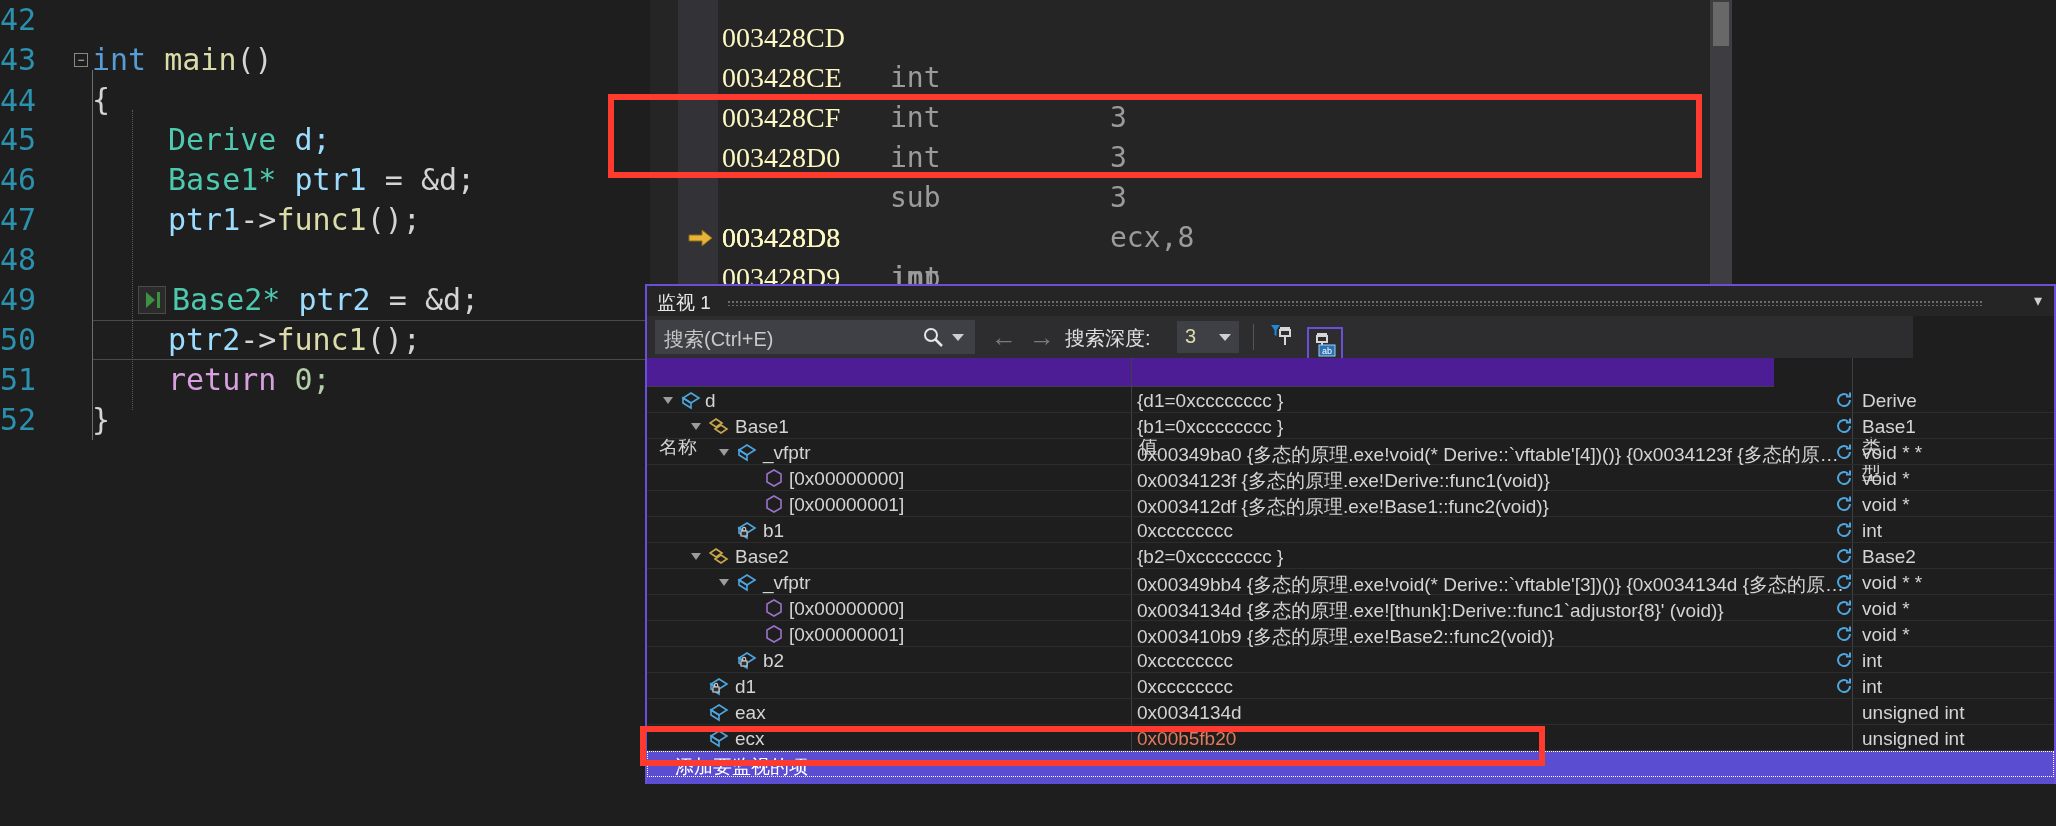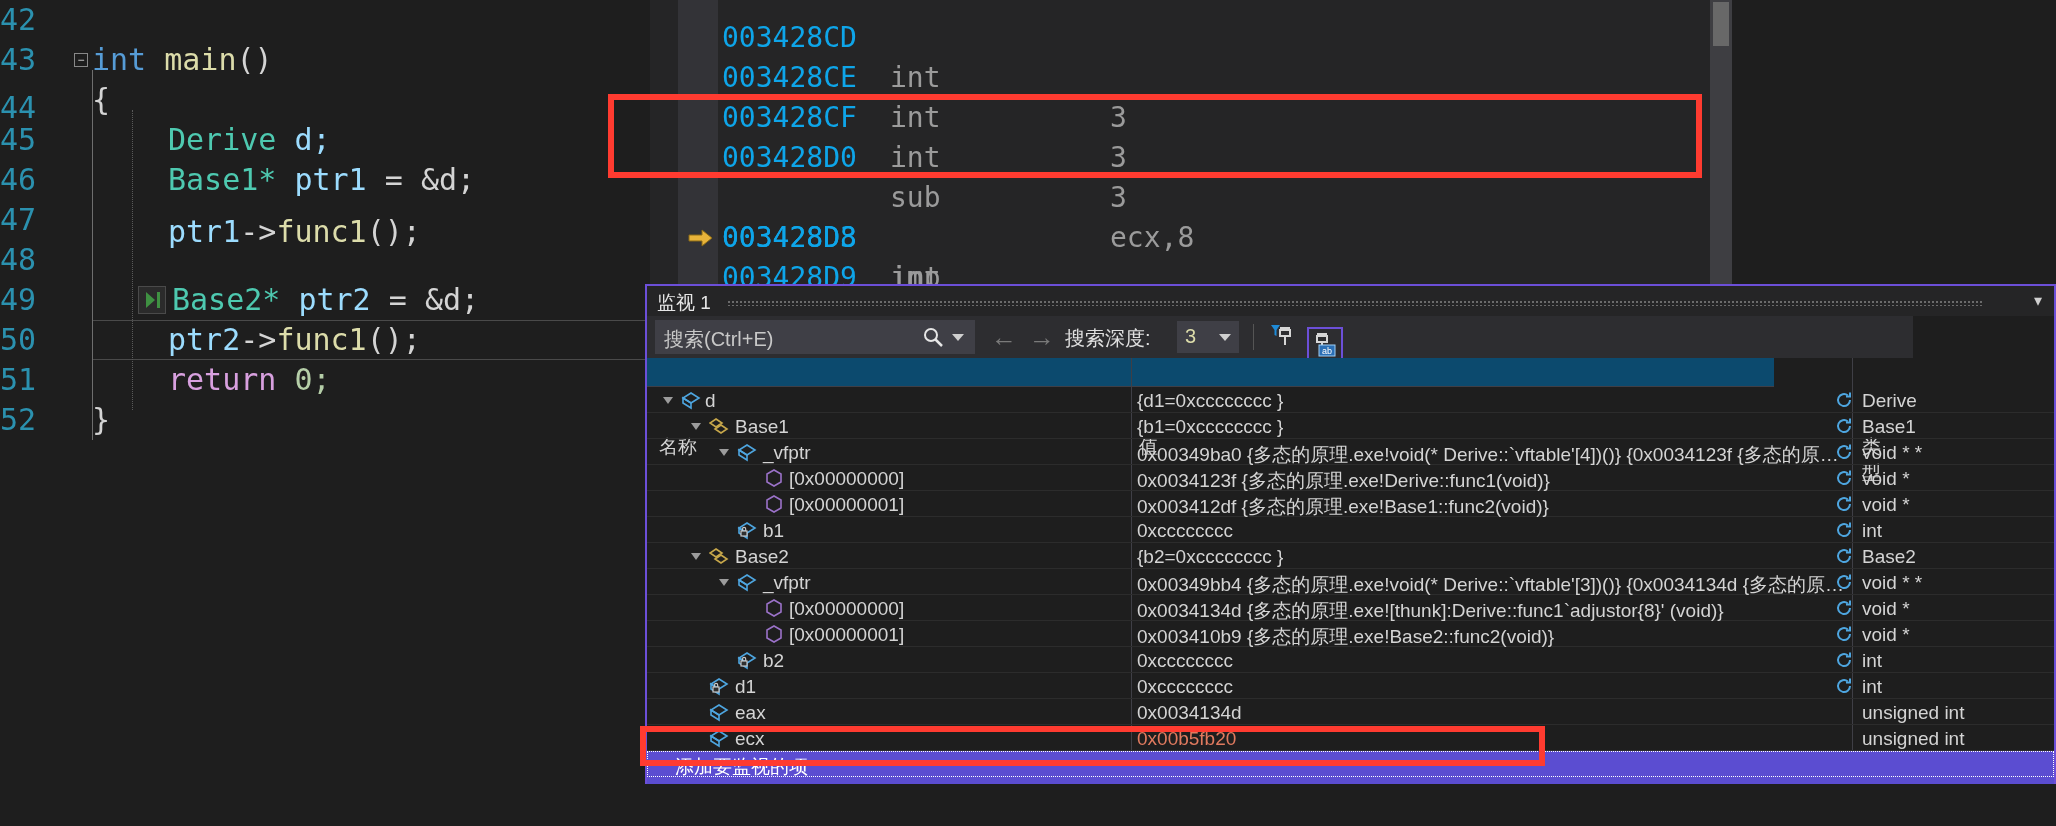--- a/index.html
+++ b/index.html
@@ -61,21 +61,21 @@
   #disasm{
     position:absolute;left:650px;top:0;width:1082px;height:284px;
     background:#252526;overflow:hidden;
   }
   #disasm-margin{position:absolute;left:28px;top:0;width:40px;height:284px;background:#333337;}
   .dis-row{
     position:absolute;left:0;width:1082px;height:40px;
     font-family:"DejaVu Sans Mono","Liberation Mono",monospace;
     font-size:28px;line-height:40px;white-space:pre;color:#9b9b9b;
   }
-  .dis-addr{position:absolute;left:72px;color:#0ea5e9;}
+  .dis-addr{position:absolute;left:72px;color:#fef9c3;font-family:Liberation Serif, serif;}
   .dis-op{position:absolute;left:240px;color:#9b9b9b;}
   .dis-arg{position:absolute;left:460px;color:#9b9b9b;}
   .yellow-arrow{
     position:absolute;left:40px;top:10px;width:0;height:0;
   }
   .yellow-arrow svg{display:block;}
   #dis-scroll-track{position:absolute;right:0;top:0;width:22px;height:284px;background:#3e3e42;}
   #dis-scroll-thumb{position:absolute;right:3px;top:2px;width:16px;height:44px;background:#686868;}
 
   
@@ -118,21 +118,21 @@
   }
   #depth-value{position:absolute;left:8px;top:4px;font-size:20px;color:#dcdcaa;}
   #depth-caret{position:absolute;right:8px;top:13px;width:0;height:0;
     border-left:6px solid transparent;border-right:6px solid transparent;border-top:7px solid #cfcfcf;}
   #tb-sep{position:absolute;left:606px;top:8px;width:1px;height:26px;background:#555;}
   #pin-btn{position:absolute;left:620px;top:5px;width:34px;height:32px;}
   #pinab-btn{position:absolute;left:660px;top:3px;width:36px;height:36px;border:2px solid #6c4fd8;box-sizing:border-box;margin-top:8px;}
 
   
   #watch-header{
-    position:absolute;left:0;top:72px;width:1127px;height:28px;background:#0c4a6e;
+    position:absolute;left:0;top:72px;width:1127px;height:28px;background:#4c1d95;
     border-bottom:1px solid #3f3f46;
   }
   .col-sep{position:absolute;top:72px;width:1px;height:396px;background:#3f3f46;}
   .hdr{position:absolute;top:76px;font-size:19px;color:#d4d4d4;}
   .w-row{
     position:absolute;left:0;width:1407px;height:26px;
     border-bottom:1px solid #2c2c2c;box-sizing:border-box;
   }
   .w-name{
     position:absolute;top:3px;font-size:19px;color:#d4d4d4;white-space:nowrap;
@@ -175,38 +175,38 @@
     <span class="ln" style="top:0">42</span>
   </div>
 
   <div class="code-row" style="top:40px">
     <span class="ln" style="top:0">43</span>
   </div>
   <div class="fold-box" style="top:53px">−</div>
   <span class="code-row" style="top:40px;left:92px;width:auto"><span class="c-key">int</span> <span class="c-fn">main</span><span class="c-pl">()</span></span>
 
   <div class="code-row" style="top:80px">
-    <span class="ln" style="top:8px">44</span>
+    <span class="ln" style="top:1px">44</span>
   </div>
   <span class="code-row" style="top:80px;left:92px;width:auto"><span class="c-pl">{</span></span>
 
   <div class="code-row" style="top:120px">
     <span class="ln" style="top:0">45</span>
   </div>
   <span class="code-row" style="top:120px;left:168px;width:auto"><span class="c-type">Derive</span> <span class="c-var">d;</span></span>
 
   <div class="code-row" style="top:160px">
     <span class="ln" style="top:0">46</span>
   </div>
   <span class="code-row" style="top:160px;left:168px;width:auto"><span class="c-type">Base1*</span> <span class="c-var">ptr1</span> <span class="c-pl">=</span> <span class="c-pl">&amp;d;</span></span>
 
   <div class="code-row" style="top:200px">
     <span class="ln" style="top:0">47</span>
   </div>
-  <span class="code-row" style="top:212px;left:168px;width:auto"><span class="c-var">ptr1</span><span class="c-pl">-&gt;</span><span class="c-fn">func1</span><span class="c-pl">();</span></span>
+  <span class="code-row" style="top:200px;left:168px;width:auto"><span class="c-var">ptr1</span><span class="c-pl">-&gt;</span><span class="c-fn">func1</span><span class="c-pl">();</span></span>
 
   <div class="code-row" style="top:240px">
     <span class="ln" style="top:0">48</span>
   </div>
 
   <div class="code-row" style="top:280px">
     <span class="ln" style="top:0">49</span>
   </div>
   <div class="bp-arrow" style="left:138px;top:286px"></div>
   <span class="code-row" style="top:280px;left:172px;width:auto"><span class="c-type">Base2*</span> <span class="c-var">ptr2</span> <span class="c-pl">=</span> <span class="c-pl">&amp;d;</span></span>

